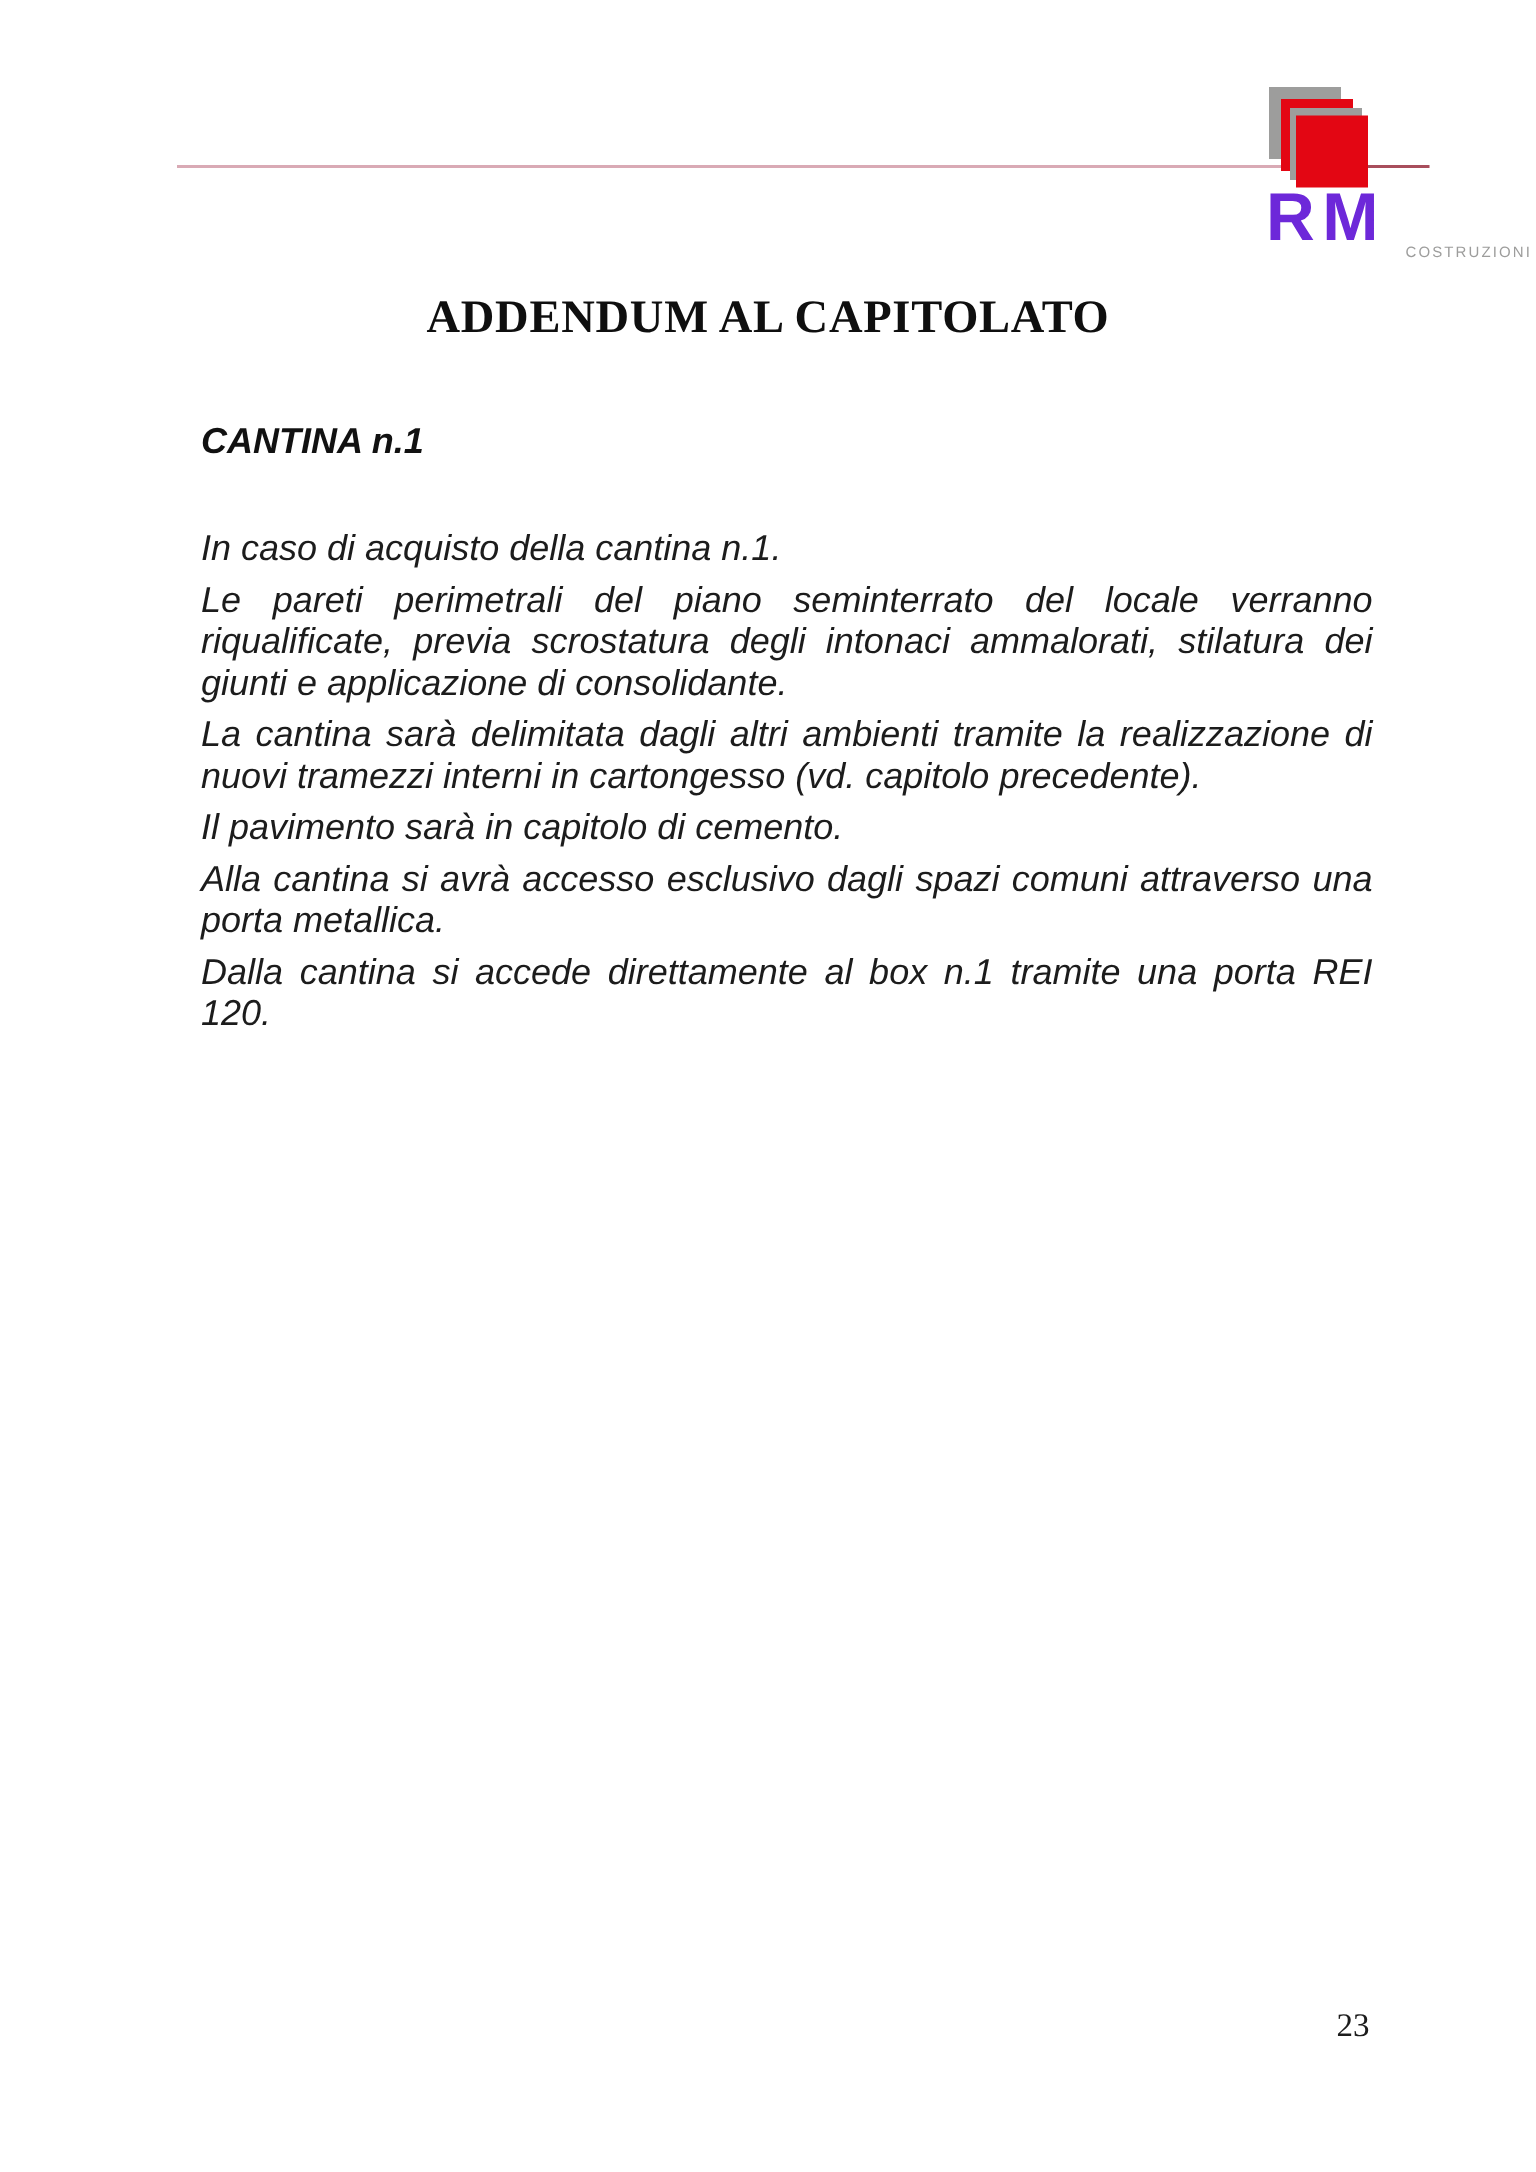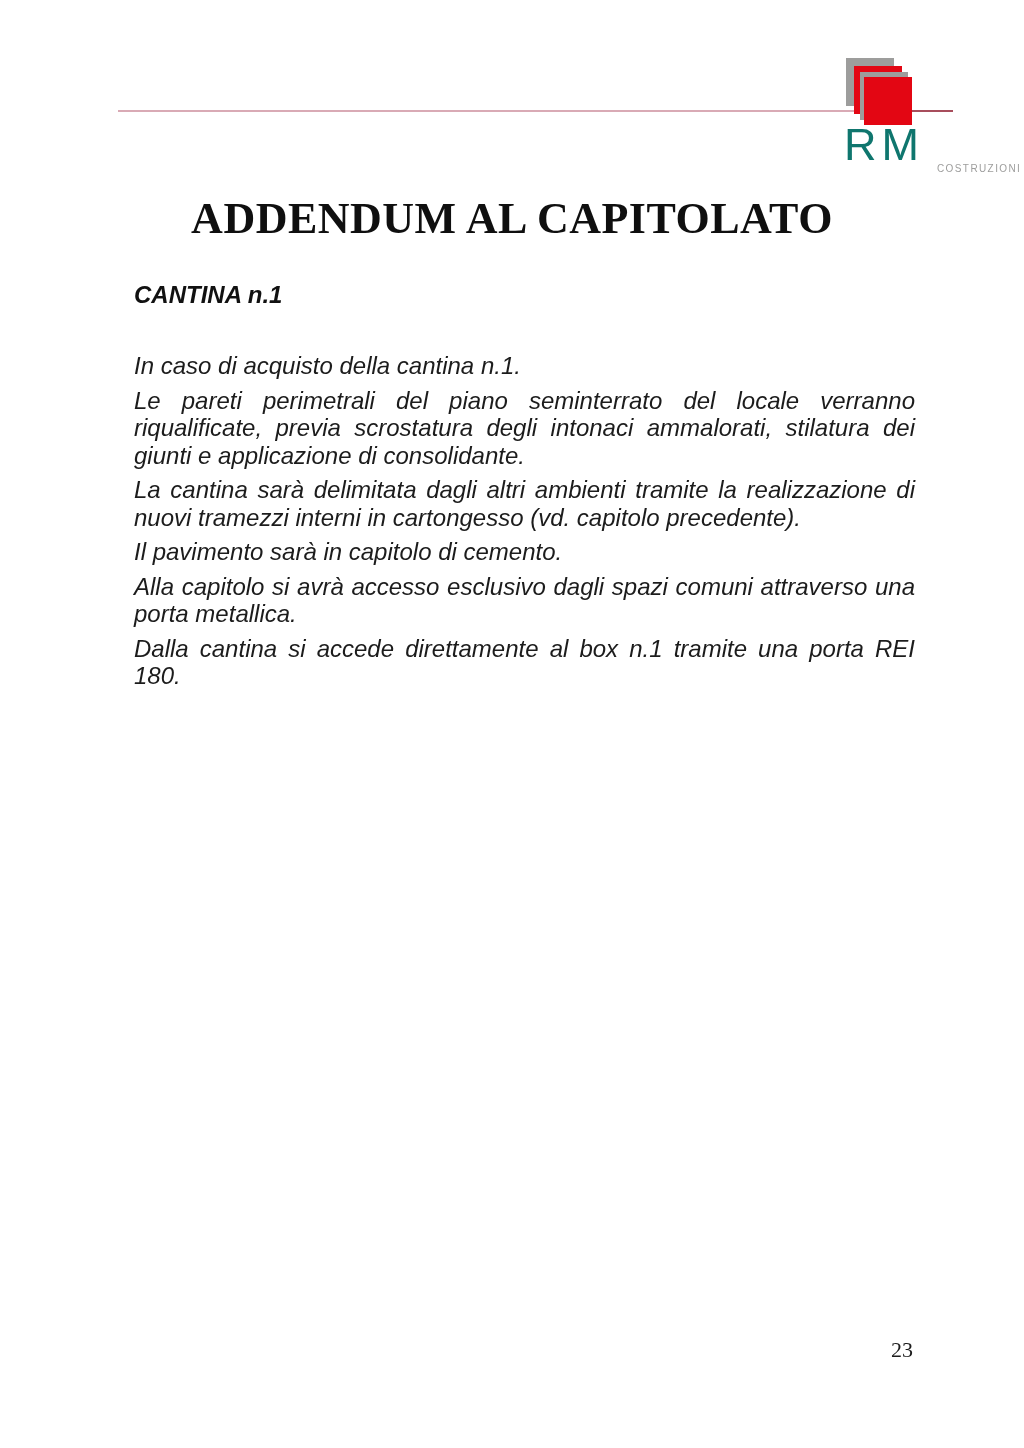--- a/index.html
+++ b/index.html
@@ -42,23 +42,23 @@
   .sq1 { left: 846px; top: 58px; background: #9d9d9c; z-index: 2; }
   .sq2 { left: 854px; top: 66px; background: #e30613; z-index: 3; }
   .sq3 { left: 860px; top: 72px; background: #9d9d9c; z-index: 4; }
   .sq4 { left: 864px; top: 77px; background: #e30613; z-index: 5; }
   .logo-text {
     position: absolute;
     left: 844px;
     top: 122px;
     font-family: "Liberation Sans", sans-serif;
     font-size: 45px;
-    font-weight: 400;
+    font-weight: 700;
     letter-spacing: 5px;
-    color: #0f766e;
+    color: #6d28d9;
     z-index: 5;
     line-height: 1;
   }
   .logo-sub {
     position: absolute;
     left: 889px;
     top: 163px;
     font-family: "Liberation Sans", sans-serif;
     font-size: 10px;
     letter-spacing: 1.4px;
@@ -71,21 +71,21 @@
   
   .title {
     position: absolute;
     left: 0;
     top: 193px;
     width: 1024px;
     margin: 0;
     text-align: center;
     font-family: "Liberation Serif", serif;
     font-weight: 700;
-    font-size: 44px;
+    font-size: 31px;
     letter-spacing: 0.5px;
     color: #0f0f0f;
   }
 
   
   .content {
     position: absolute;
     left: 134px;
     top: 281px;
     width: 781px;
@@ -135,19 +135,19 @@
   </div>
 
   <h1 class="title">ADDENDUM AL CAPITOLATO</h1>
 
   <div class="content">
     <h2 class="section-heading">CANTINA n.1</h2>
     <p class="para">In caso di acquisto della cantina n.1.</p>
     <p class="para">Le pareti perimetrali del piano seminterrato del locale verranno riqualificate, previa scrostatura degli intonaci ammalorati, stilatura dei giunti e applicazione di consolidante.</p>
     <p class="para">La cantina sarà delimitata dagli altri ambienti tramite la realizzazione di nuovi tramezzi interni in cartongesso (vd. capitolo precedente).</p>
     <p class="para">Il pavimento sarà in capitolo di cemento.</p>
-    <p class="para">Alla capitolo si avrà accesso esclusivo dagli spazi comuni attraverso una porta metallica.</p>
-    <p class="para">Dalla cantina si accede direttamente al box n.1 tramite una porta REI 180.</p>
+    <p class="para">Alla cantina si avrà accesso esclusivo dagli spazi comuni attraverso una porta metallica.</p>
+    <p class="para">Dalla cantina si accede direttamente al box n.1 tramite una porta REI 120.</p>
   </div>
 
   <div class="page-number">23</div>
 
 </div>
 
 </body></html>

